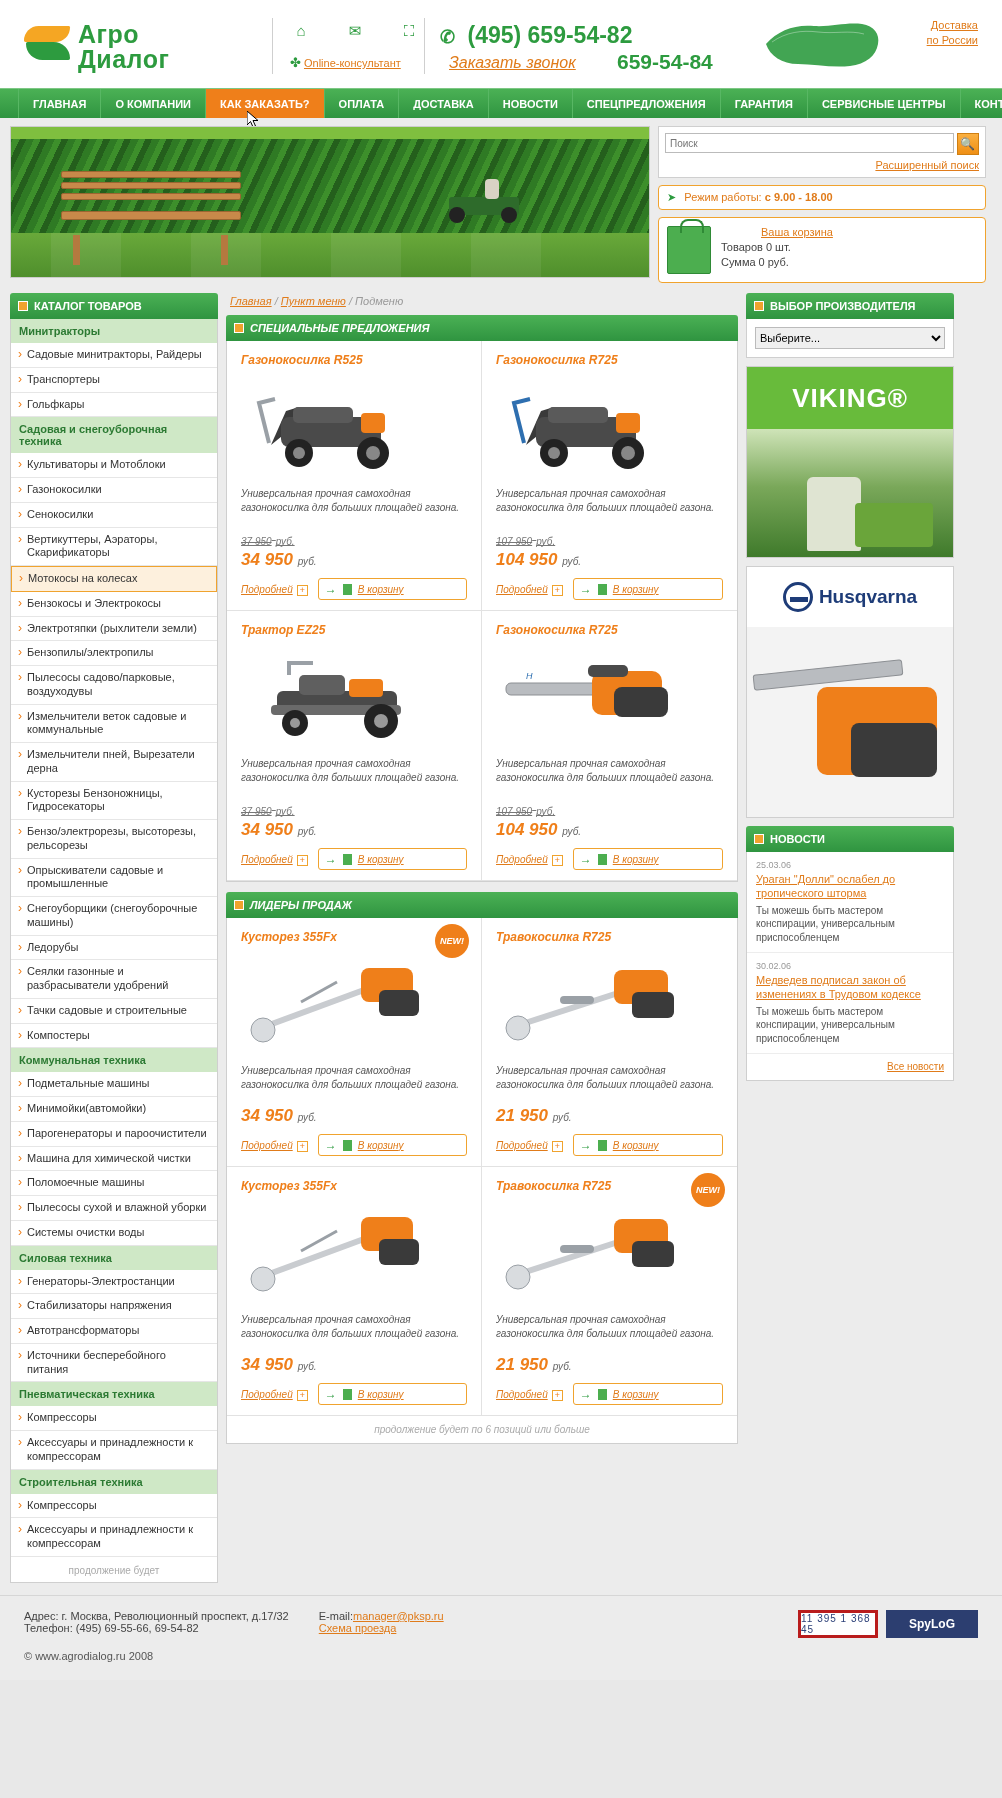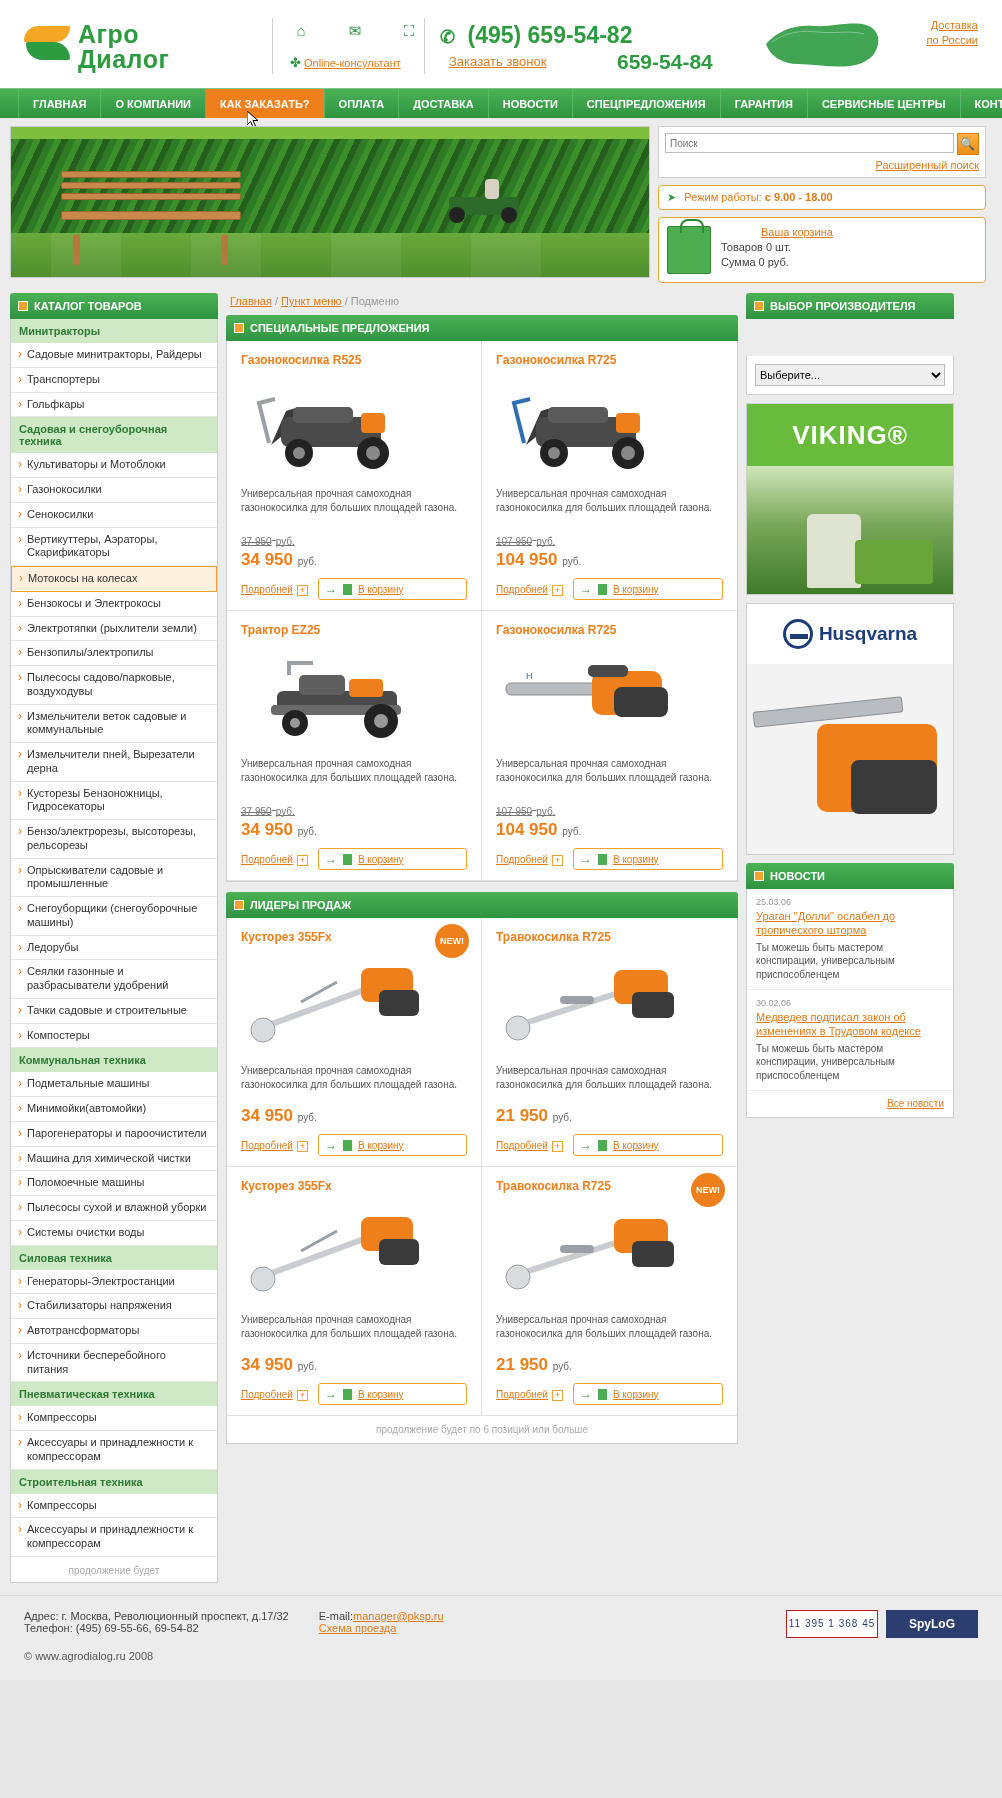--- a/index.html
+++ b/index.html
@@ -25,21 +25,21 @@
   .head-icons { position:absolute; left:290px; top:22px; width:130px; display:flex; justify-content:space-between; }
   .head-icons .hi { width:22px; height:20px; color:#2d9b3f; font-size:15px; text-align:center; }
   .head-sep { position:absolute; top:18px; width:1px; height:56px; background:#cfcfcf; }
   .consult { position:absolute; left:290px; top:55px; font-size:11px; }
   .consult .cl-ico { color:#2d9b3f; font-size:13px; }
   .consult a { color:#e07b1a; text-decoration:underline; }
 
   .phones { position:absolute; left:440px; top:22px; width:200px; }
   .phone-main { font-size:23px; font-weight:bold; color:#2d9b3f; white-space:nowrap; }
   .phone-ico { display:inline-block; color:#2d9b3f; font-size:18px; margin-right:6px; }
-  .callback { position:absolute; left:449px; top:54px; font-size:13px; }
+  .callback { position:absolute; left:449px; top:54px; font-size:16px;font-style:italic; }
   .callback a { color:#e07b1a; text-decoration:underline; }
   .phone-second { position:absolute; left:617px; top:50px; font-size:21px; font-weight:bold; color:#2d9b3f; }
 
   .delivery { position:absolute; right:24px; top:18px; text-align:right; }
   .delivery a { color:#e07b1a; text-decoration:underline; font-size:11px; line-height:1.35; display:block; }
   .map-ru { position:absolute; right:120px; top:14px; width:120px; height:62px; }
 
   
   .nav { height:30px; background:linear-gradient(#4bb155,#2f9440); display:flex; align-items:stretch;
          border-top:1px solid #7dc784; }
@@ -79,21 +79,21 @@
   .worktime b { color:#e07b1a; }
   .cart-box { margin-top:7px; background:#fff; border:1px solid #f0a32e; border-radius:4px; padding:8px; display:flex; gap:10px; align-items:flex-start; min-height:64px; }
   .cart-bag { width:44px; height:48px; background:#4cae4f; border:1px solid #2f8a36; position:relative; border-radius:2px; }
   .cart-bag:after { content:""; position:absolute; left:12px; top:-8px; width:20px; height:12px; border:2px solid #2f8a36; border-bottom:none; border-radius:8px 8px 0 0; }
   .cart-info a { color:#e07b1a; text-decoration:underline; font-size:11px;padding-left:40px; }
   .cart-info div { font-size:11px; color:#444; margin-top:3px; }
 
   
   .main { display:flex; gap:8px; padding:10px 10px 0 10px; align-items:flex-start; }
   .col-left { width:208px; }
-  .col-center { width:512px; }
+  .col-center { width:512px;font-style:italic; }
   .col-right { width:208px; }
 
   .panel-head { background:linear-gradient(#4bb155,#2f9440); color:#fff; font-size:11px; font-weight:bold;
                 padding:7px 8px; display:flex; align-items:center; gap:6px; border-radius:3px 3px 0 0; }
   .panel-head .sq { width:10px; height:10px; background:#f0a32e; border:1px solid #fff; display:inline-block; }
   .panel-body { background:#fff; border:1px solid #cfcfcf; border-top:none; }
 
   .cat-group { background:#cfe8c6; color:#2c7a33; font-weight:bold; font-size:11px; padding:6px 8px; }
   .cat-item { padding:5px 8px 5px 16px; font-size:11px; color:#333; border-bottom:1px solid #e6e6e6; position:relative; cursor:pointer; line-height:1.25; }
   .cat-item:before { content:"›"; position:absolute; left:7px; top:4px; color:#ef7f1a; font-size:12px; }
@@ -120,21 +120,21 @@
   .cart-btn { flex:1; border:1px solid #f0a32e; border-radius:3px; background:#fff; height:22px; display:flex; align-items:center; gap:6px; padding:0 6px; cursor:pointer; }
   .cart-btn .arr { color:#2d9b3f; font-size:12px; }
   .cart-btn .bag { width:9px; height:11px; background:#4cae4f; display:inline-block; }
   .cart-btn a { color:#e07b1a; font-size:10px; text-decoration:underline; }
   .badge-new { position:absolute; right:12px; top:6px; width:34px; height:34px; background:#ef7f1a; color:#fff;
                font-size:9px; font-weight:bold; display:flex; align-items:center; justify-content:center;
                border-radius:50%; box-shadow:0 0 0 2px #fff; }
   .cont-note { text-align:center; color:#aaa; font-size:10px; padding:8px 0; }
 
   
-  .select-wrap { padding:8px;margin-top:37px; }
+  .select-wrap { padding:8px; }
   .select-wrap select { width:100%; height:22px; font-size:11px; font-family:"Liberation Sans",sans-serif; border:1px solid #bbb; }
   .ad-box { margin-top:8px; border:1px solid #cfcfcf; background:#fff; }
   .viking-top { background:#68bb3b; height:62px; display:flex; align-items:center; justify-content:center; }
   .viking-word { font-size:26px; font-weight:bold; color:#fff; letter-spacing:1px; }
   .viking-photo { height:128px; background:linear-gradient(#2a5b1e,#4f8f2c); position:relative; overflow:hidden; }
   .viking-photo .sky { position:absolute; inset:0; background:linear-gradient(#cfe4b8,#7aa85a 45%,#3f7a2b); }
   .viking-photo .man { position:absolute; left:60px; bottom:6px; width:54px; height:74px; background:#dfe4d2; border-radius:6px 6px 2px 2px; }
   .viking-photo .machine { position:absolute; left:108px; bottom:10px; width:78px; height:44px; background:#6aa53a; border-radius:4px; }
   .husq-box { margin-top:8px; border:1px solid #cfcfcf; background:#fff; }
   .husq-top { background:#fff; height:60px; display:flex; align-items:center; justify-content:center; gap:6px; }
@@ -150,21 +150,21 @@
   .news-date { font-size:9px; color:#999; }
   .news-title { font-size:11px; color:#e07b1a; text-decoration:underline; display:block; margin:2px 0 3px; line-height:1.3; }
   .news-text { font-size:10px; color:#555; line-height:1.35; }
   .news-all { text-align:right; padding:6px 9px 8px; }
   .news-all a { font-size:10px; color:#e07b1a; text-decoration:underline;text-align:right; }
 
   
   .footer { margin-top:12px; background:#ececec; padding:14px 24px 6px 24px; border-top:1px solid #d6d6d6; display:flex; gap:30px; font-size:11px; color:#444; }
   .footer a { color:#e07b1a; text-decoration:underline; }
   .counters { display:flex; gap:8px; align-items:flex-start; margin-left:auto; }
-  .counter1 { width:92px; height:28px; background:#fff; border:1px solid #b91c1c; display:flex; align-items:center; justify-content:center; font-size:10px; color:#2b3f77; letter-spacing:1px; }
+  .counter1 { width:80px; height:28px; background:#fff; border:3px solid #b91c1c; display:flex; align-items:center; justify-content:center; font-size:10px; color:#2b3f77; letter-spacing:1px; }
   .counter2 { width:92px; height:28px; background:#2c3e70; color:#fff; display:flex; align-items:center; justify-content:center; font-size:12px; font-weight:bold; }
   .copyright { padding:6px 24px 18px 24px; font-size:11px; color:#555; }
 </style>
 </head>
 <body>
 
 <div class="page">
 
   <div class="header">
     <div class="logo">

